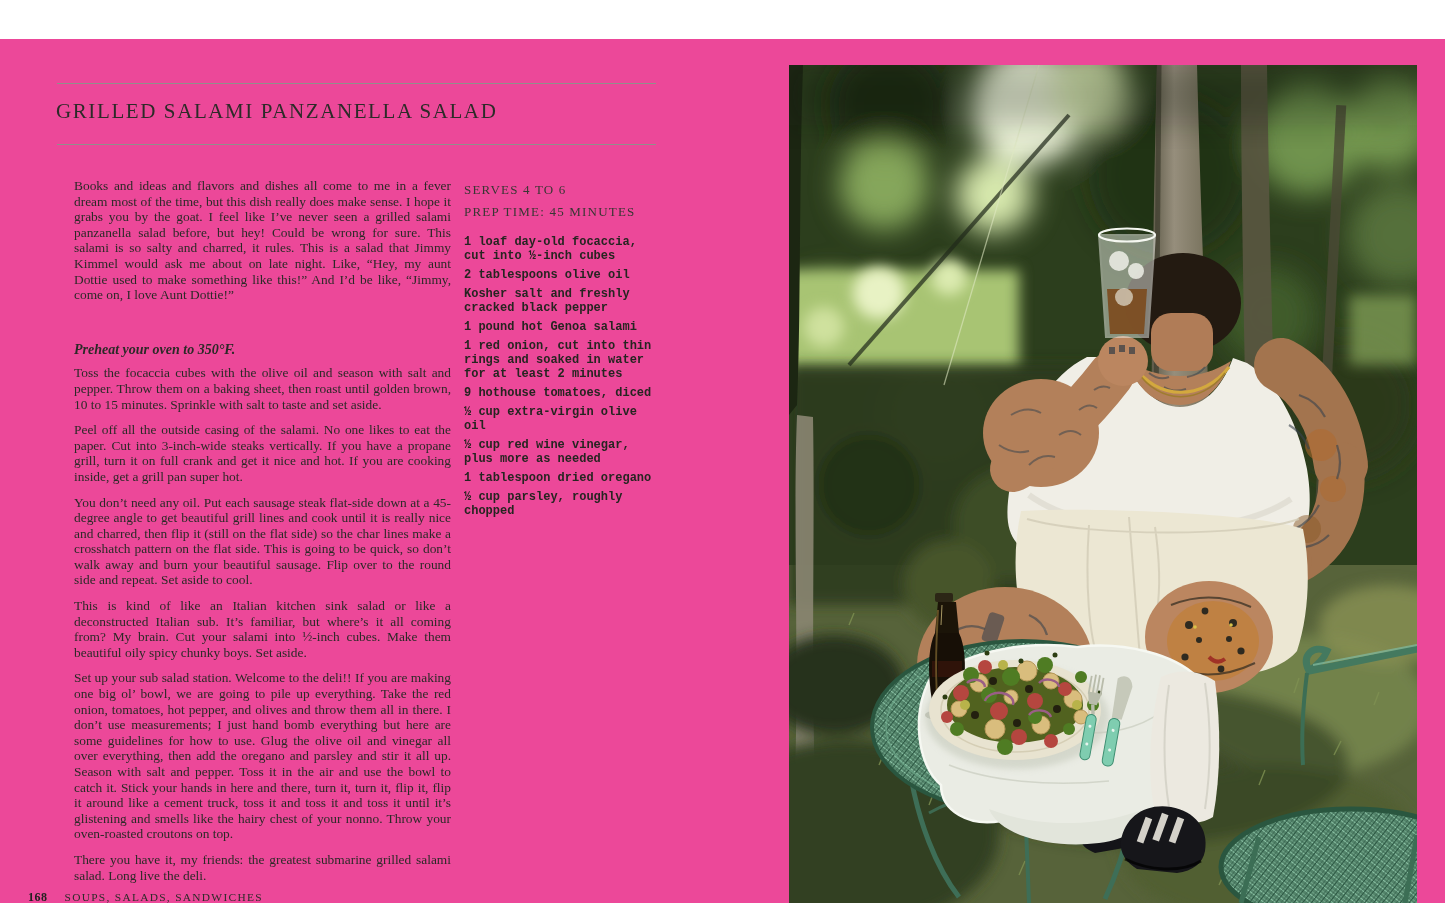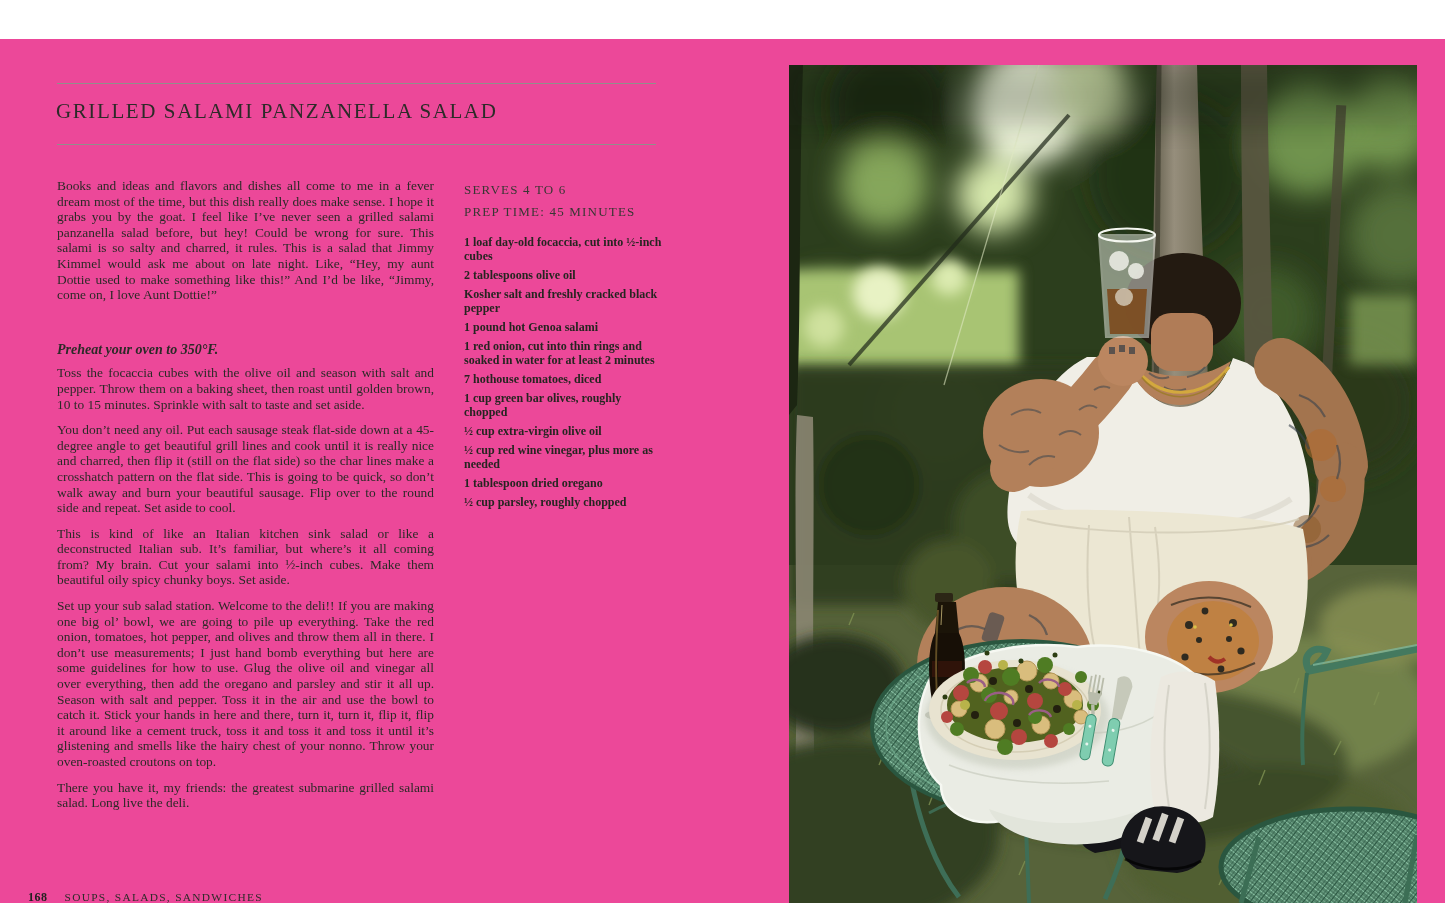--- a/index.html
+++ b/index.html
@@ -3,65 +3,65 @@
 <meta charset="utf-8">
 <style>
   html,body{margin:0;padding:0;background:#ffffff;}
   .sheet{position:relative;width:1445px;height:903px;background:#ec4899;overflow:hidden;
          font-family:"Liberation Serif",serif;color:#2b2a27;margin-top:39px;}
   .rule{position:absolute;left:57px;width:599px;border-top:1px solid #908f8b;height:0;}
   .rule-top{top:44px;}
   .rule-bottom{top:105px;}
   .title{position:absolute;left:56px;top:60px;margin:0;font-size:21px;font-weight:400;
          letter-spacing:1.6px;color:#2c2b28;white-space:nowrap;}
-  .body-col{position:absolute;left:57px;top:139px;width:377px;font-size:13.4px;
+  .body-col{position:absolute;left:74px;top:139px;width:377px;font-size:13.4px;
             line-height:15.6px;text-align:justify;color:#2b2a27;}
   .body-col p{margin:0 0 10px 0;}
   p.intro{margin-bottom:39px;}
   p.preheat{font-style:italic;font-weight:700;margin-bottom:8px;font-size:14px;}
   .ing-col{position:absolute;left:464px;top:143px;width:200px;color:#2b2a27;}
   .meta-line{margin:0 0 6px 0;font-size:13px;letter-spacing:1.2px;color:#383733;}
-  .ing-list{margin-top:15px;}
+  .ing-list{margin-top:15px;font-family:Liberation Mono, monospace;}
   .ing-list p{margin:0 0 5px 0;font-size:12px;font-weight:700;line-height:14px;color:#262521;}
   .page-footer{position:absolute;left:28px;top:851px;font-size:12px;white-space:nowrap;}
   .page-num{font-weight:700;letter-spacing:.5px;color:#222120;}
   .section-label{margin-left:17px;font-size:11.4px;letter-spacing:1.3px;color:#2d2c29;}
   .photo{position:absolute;left:789px;top:26px;width:628px;height:838px;overflow:hidden;}
   .photo svg{display:block;}
 </style>
 </head>
 <body>
 
 <div class="sheet">
 
   <div class="rule rule-top"></div>
   <h1 class="title">GRILLED SALAMI PANZANELLA SALAD</h1>
   <div class="rule rule-bottom"></div>
 
   <div class="body-col">
     <p class="intro">Books and ideas and flavors and dishes all come to me in a fever dream most of the time, but this dish really does make sense. I hope it grabs you by the goat. I feel like I’ve never seen a grilled salami panzanella salad before, but hey! Could be wrong for sure. This salami is so salty and charred, it rules. This is a salad that Jimmy Kimmel would ask me about on late night. Like, “Hey, my aunt Dottie used to make something like this!” And I’d be like, “Jimmy, come on, I love Aunt Dottie!”</p>
     <p class="preheat">Preheat your oven to 350°F.</p>
     <p>Toss the focaccia cubes with the olive oil and season with salt and pepper. Throw them on a baking sheet, then roast until golden brown, 10 to 15 minutes. Sprinkle with salt to taste and set aside.</p>
+    <p>Peel off all the outside casing of the salami. No one likes to eat the paper. Cut into 3-inch-wide steaks vertically. If you have a propane grill, turn it on full crank and get it nice and hot. If you are cooking inside, get a grill pan super hot.</p>
     <p>You don’t need any oil. Put each sausage steak flat-side down at a 45-degree angle to get beautiful grill lines and cook until it is really nice and charred, then flip it (still on the flat side) so the char lines make a crosshatch pattern on the flat side. This is going to be quick, so don’t walk away and burn your beautiful sausage. Flip over to the round side and repeat. Set aside to cool.</p>
     <p>This is kind of like an Italian kitchen sink salad or like a deconstructed Italian sub. It’s familiar, but where’s it all coming from? My brain. Cut your salami into ½-inch cubes. Make them beautiful oily spicy chunky boys. Set aside.</p>
     <p>Set up your sub salad station. Welcome to the deli!! If you are making one big ol’ bowl, we are going to pile up everything. Take the red onion, tomatoes, hot pepper, and olives and throw them all in there. I don’t use measurements; I just hand bomb everything but here are some guidelines for how to use. Glug the olive oil and vinegar all over everything, then add the oregano and parsley and stir it all up. Season with salt and pepper. Toss it in the air and use the bowl to catch it. Stick your hands in here and there, turn it, turn it, flip it, flip it around like a cement truck, toss it and toss it and toss it until it’s glistening and smells like the hairy chest of your nonno. Throw your oven-roasted croutons on top.</p>
     <p>There you have it, my friends: the greatest submarine grilled salami salad. Long live the deli.</p>
   </div>
 
   <aside class="ing-col">
     <p class="meta-line">SERVES 4 TO 6</p>
     <p class="meta-line">PREP TIME: 45 MINUTES</p>
     <div class="ing-list">
       <p>1 loaf day-old focaccia, cut into ½-inch cubes</p>
       <p>2 tablespoons olive oil</p>
       <p>Kosher salt and freshly cracked black pepper</p>
       <p>1 pound hot Genoa salami</p>
       <p>1 red onion, cut into thin rings and soaked in water for at least 2 minutes</p>
-      <p>7 hothouse tomatoes, diced</p>
-      <p>1 cup green bar olives, roughly chopped</p>
+      <p>9 hothouse tomatoes, diced</p>
       <p>½ cup extra-virgin olive oil</p>
       <p>½ cup red wine vinegar, plus more as needed</p>
       <p>1 tablespoon dried oregano</p>
       <p>½ cup parsley, roughly chopped</p>
     </div>
   </aside>
 
   <footer class="page-footer">
     <span class="page-num">168</span><span class="section-label">SOUPS, SALADS, SANDWICHES</span>
   </footer>

